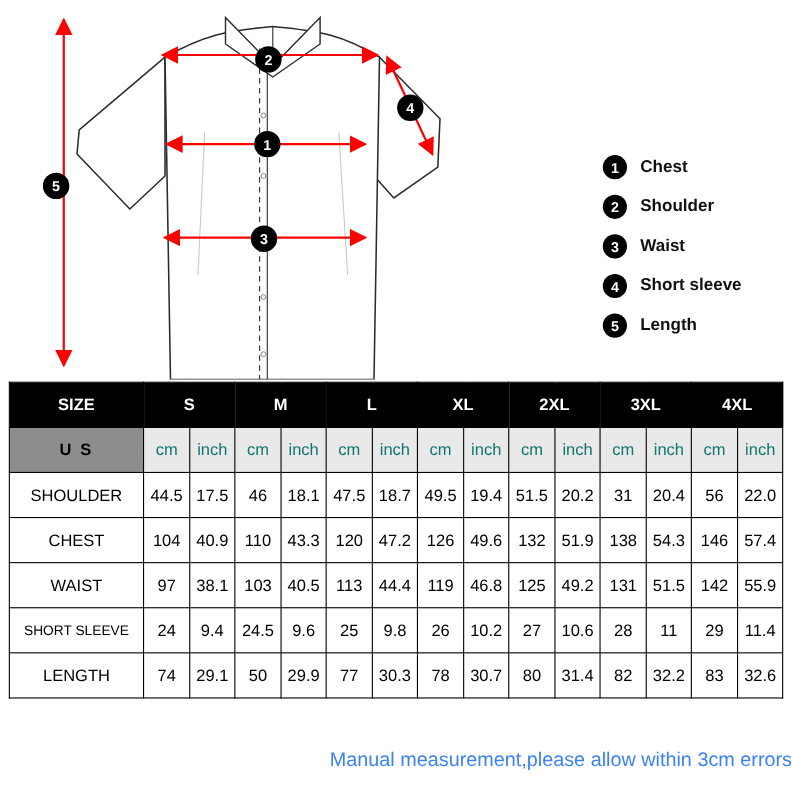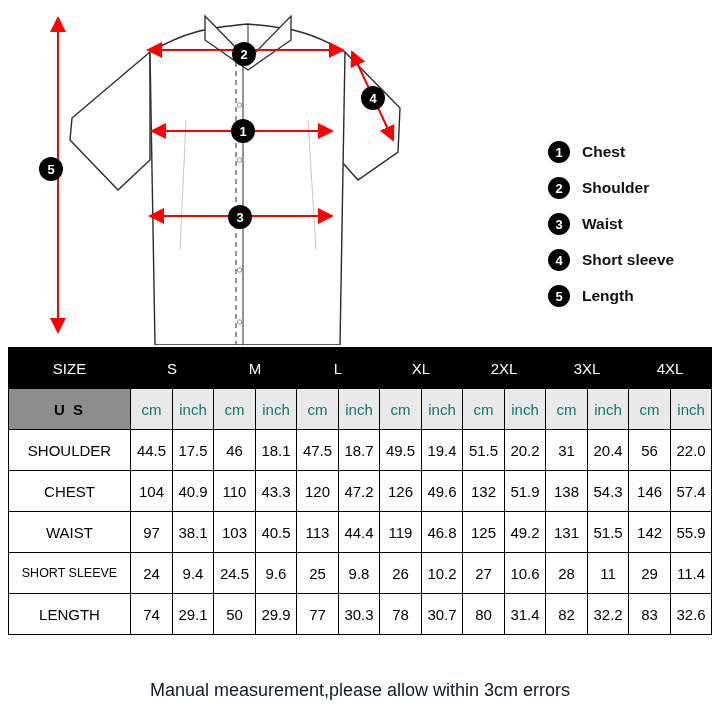--- a/index.html
+++ b/index.html
@@ -40,38 +40,38 @@
   table.size-table td{
     border:1px solid #000;
     text-align:center;
     vertical-align:middle;
     font-size:15px;
     padding:0;
     height:40px;
     background:#fff;
   }
   .hdr-black{
-    background:#000 !important;color:#fff;font-weight:normal;font-size:23px;
+    background:#000 !important;color:#fff;font-weight:bold;font-size:23px;
     height:48px;
   }
   .hdr-gray{
     background:#8d8d8d !important;color:#000;font-weight:bold;font-size:13px;
     letter-spacing:2px;
     height:34px;
   }
   .unit-cell{
     background:#e9e9e9 !important;font-size:13.5px;color:#0f766e;height:34px;
   }
   .rowlabel{
     font-size:15px;
   }
   .rowlabel.small{font-size:12.5px;}
   .note{
-    position:absolute;left:0;top:680px;width:720px;text-align:center;
-    font-size:18px;color:#0f172a;
+    position:absolute;left:0;top:680px;width:720px;text-align:right;
+    font-size:18px;color:#3b82f6;
   }
   svg{display:block;}
 </style>
 </head>
 <body>
 
 <div class="diagram">
   <svg width="720" height="345" viewBox="0 0 720 345">
     <defs>
       <marker id="arrR" markerWidth="8" markerHeight="8" refX="7" refY="4" orient="auto">

